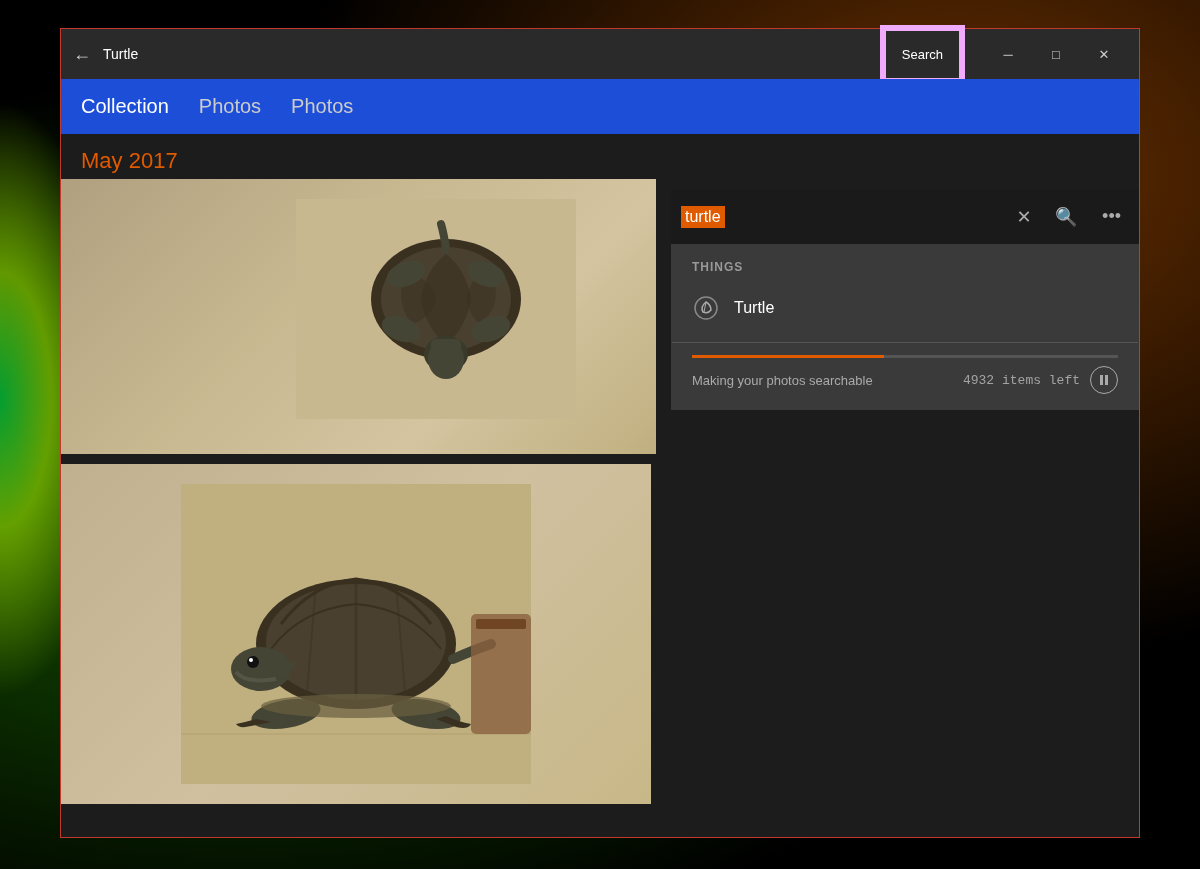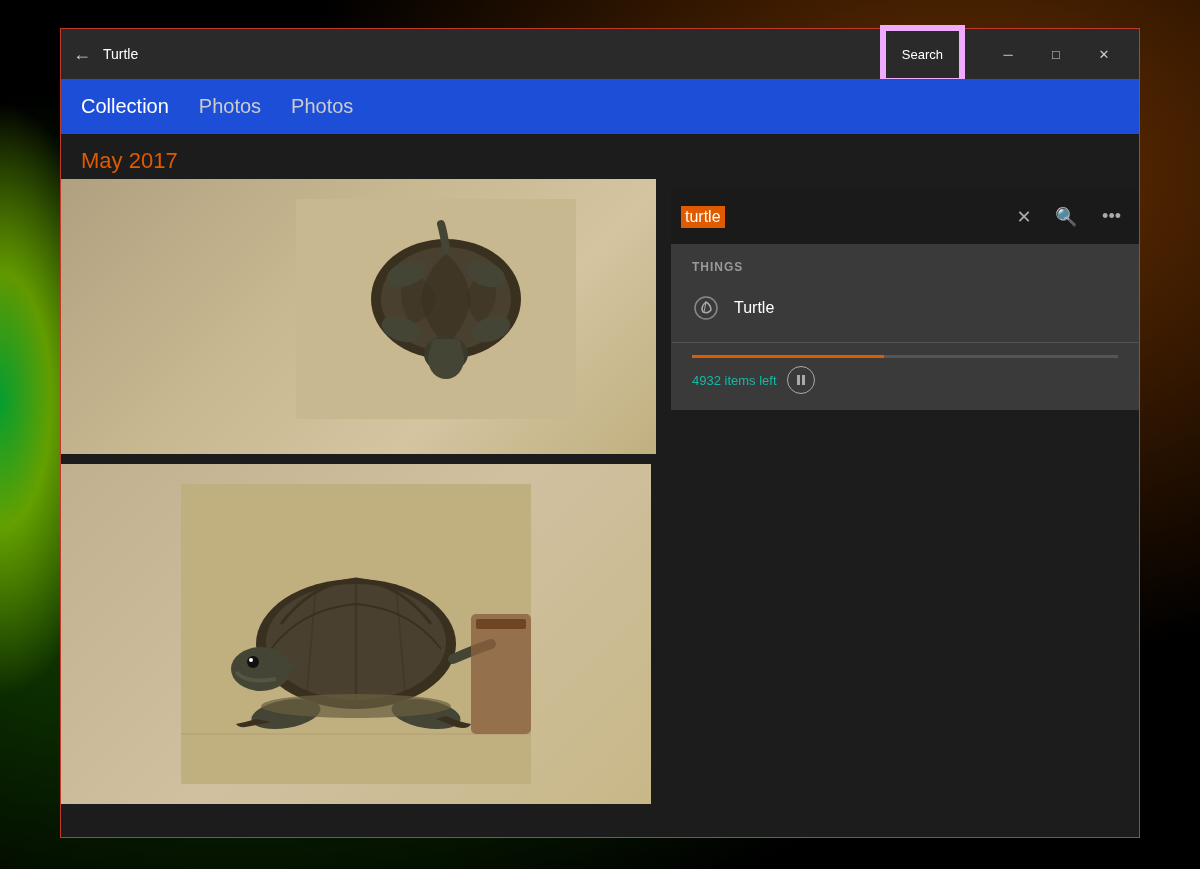--- a/index.html
+++ b/index.html
@@ -273,22 +273,23 @@
       gap: 10px;
     }
 
     .progress-text {
       color: #aaa;
       font-size: 13px;
       flex: 1;
     }
 
     .progress-count {
-      color: #14b8a6;
+      color: #a3a3a3;
       font-size: 13px;
+      font-family: Liberation Mono, monospace;
     }
 
     .pause-btn {
       width: 28px;
       height: 28px;
       border: 1.5px solid #aaa;
       border-radius: 50%;
       display: flex;
       align-items: center;
       justify-content: center;
@@ -476,20 +477,21 @@
 
           <div class="search-divider"></div>
 
           <div class="search-progress-area">
             <div class="progress-bar-wrap">
               <div class="progress-track">
                 <div class="progress-fill" style="width: 45%"></div>
               </div>
             </div>
             <div class="progress-info">
+              <span class="progress-text">Making your photos searchable</span>
               <span class="progress-count">4932 items left</span>
               <div class="pause-btn">
                 <div class="pause-icon">
                   <span></span>
                   <span></span>
                 </div>
               </div>
             </div>
           </div>
         </div>

